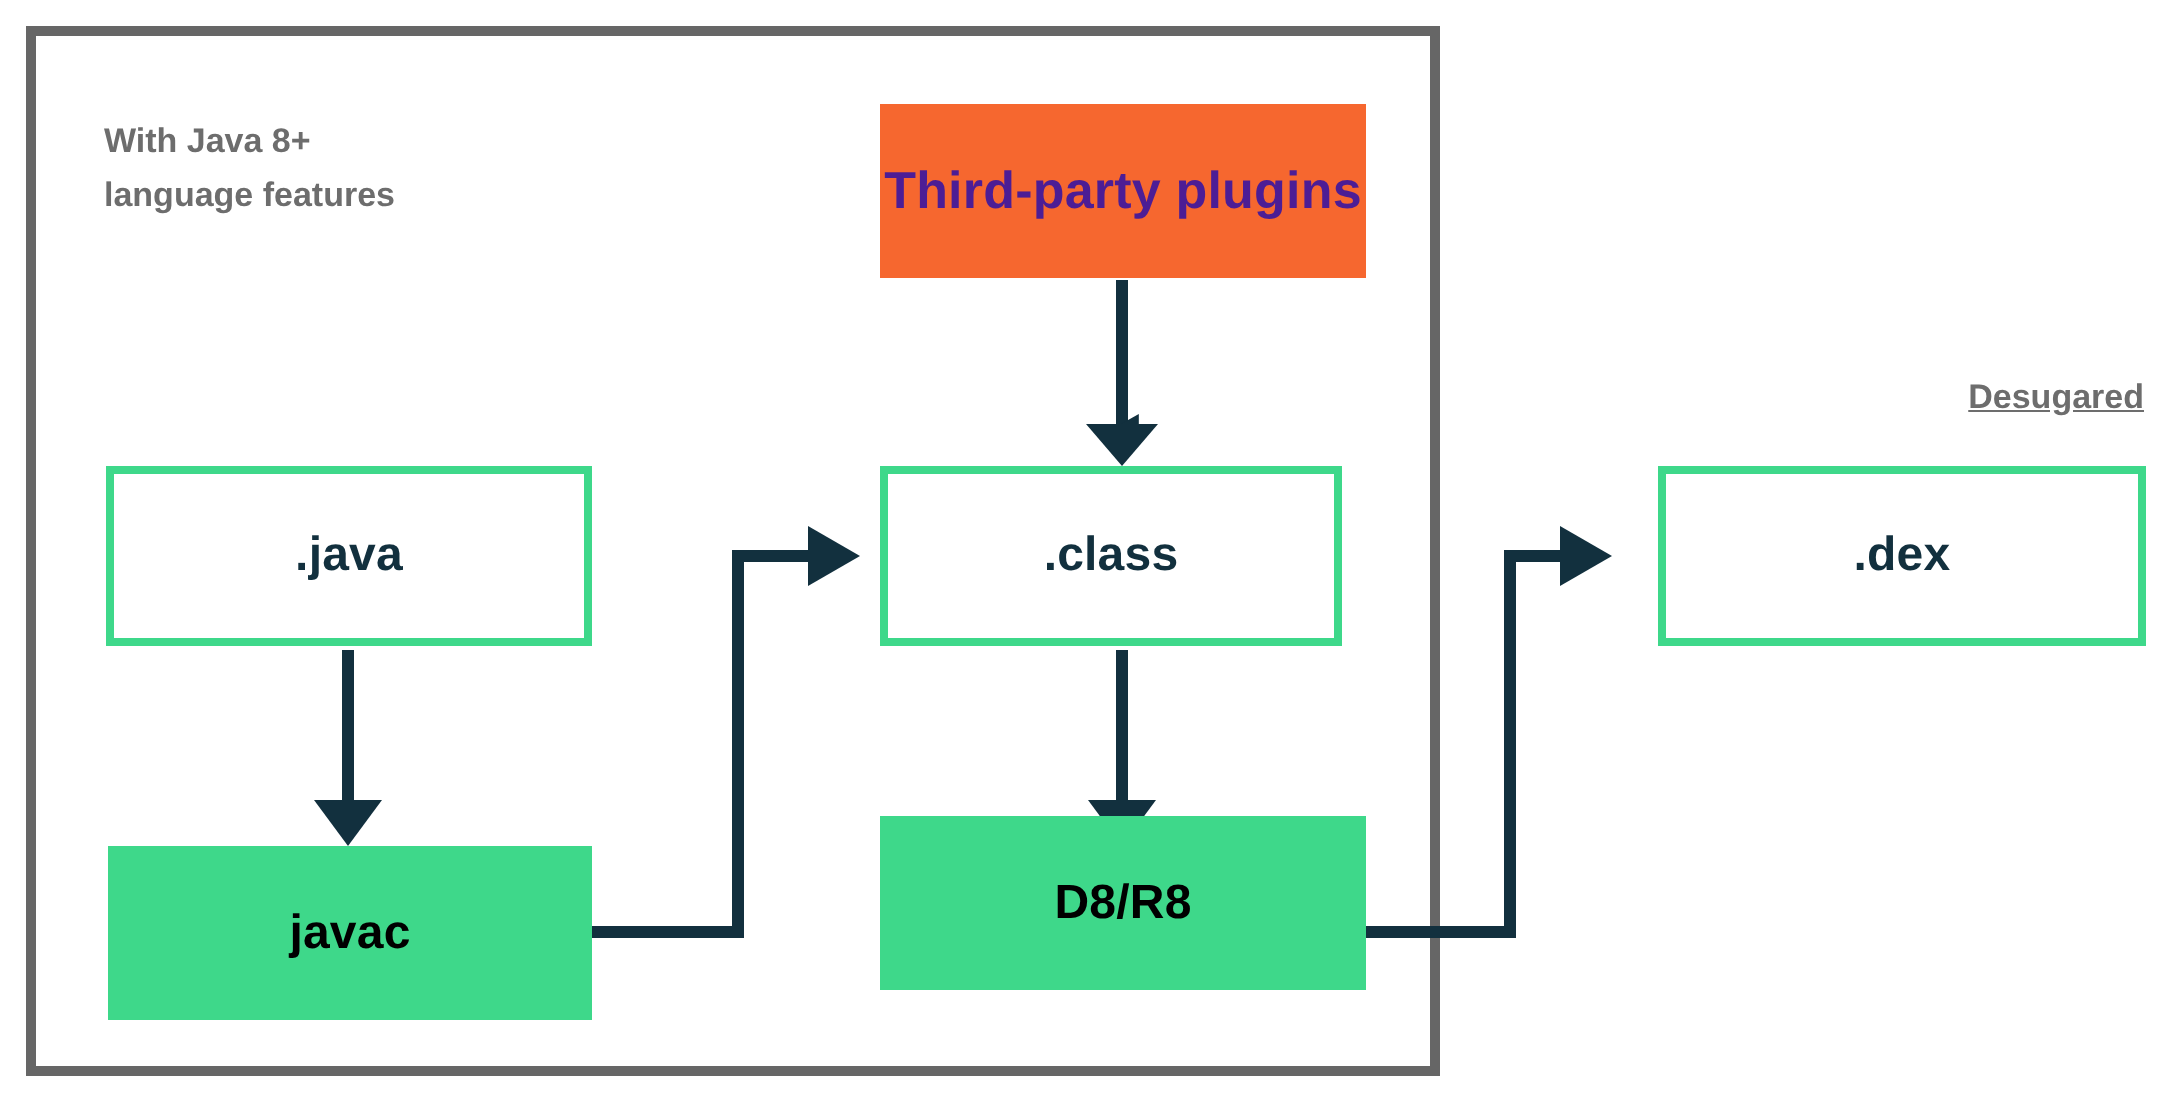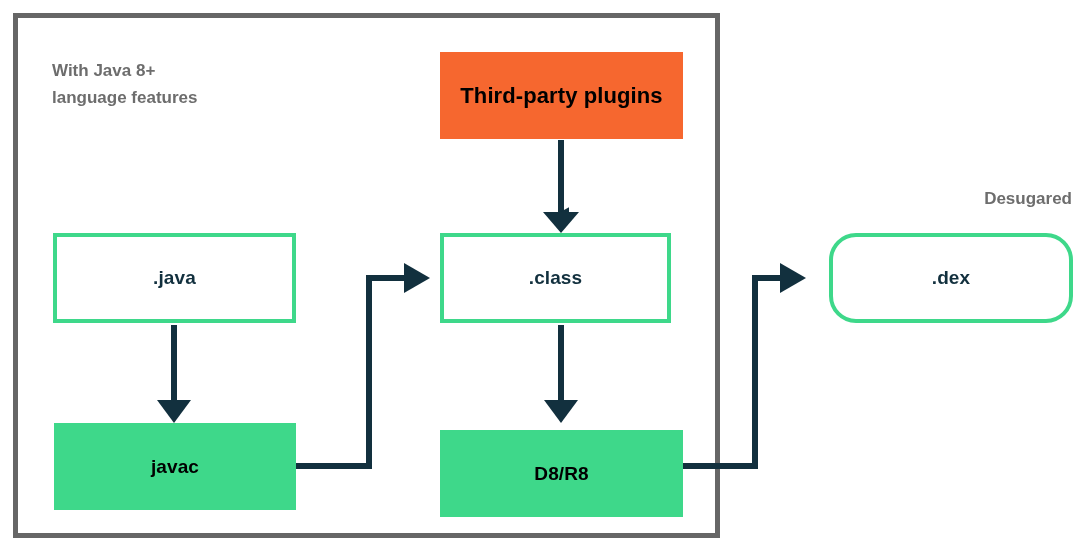--- a/index.html
+++ b/index.html
@@ -38,59 +38,59 @@
   }
 
   
   .node {
     position: absolute;
     box-sizing: border-box;
     display: flex;
     align-items: center;
     justify-content: center;
     font-weight: bold;
-    font-size: 19px;
+    font-size: 24px;
     letter-spacing: 0.1px;
   }
   .node-outline {
     background: #ffffff;
     border: 4px solid #3ed88a;
     color: #12303e;
   }
   .node-filled-green {
     background: #3ed88a;
     border: none;
     color: #000000;
   }
   .node-filled-orange {
     background: #f6672f;
     border: none;
-    color: #000000;
-    font-size: 22px;
+    color: #4c1d95;
+    font-size: 26px;
   }
 
   
   #box-third-party { left: 440px; top: 52px;  width: 243px; height: 87px; }
   #box-java        { left: 53px;  top: 233px; width: 243px; height: 90px; }
   #box-class       { left: 440px; top: 233px; width: 231px; height: 90px; }
-  #box-dex         { left: 829px; top: 233px; width: 244px; height: 90px; border-radius: 27px; }
+  #box-dex         { left: 829px; top: 233px; width: 244px; height: 90px; }
   #box-javac       { left: 54px;  top: 423px; width: 242px; height: 87px; }
-  #box-d8r8        { left: 440px; top: 430px; width: 243px; height: 87px; }
+  #box-d8r8        { left: 440px; top: 408px; width: 243px; height: 87px; }
 
   
   .annotation {
     position: absolute;
     color: #6d6d6d;
     font-weight: bold;
     font-size: 17px;
     line-height: 27px;
     white-space: pre-line;
   }
   #label-java8 { left: 52px; top: 57px; }
-  #label-desugared { left: 800px; top: 185px; width: 272px; text-align: right; }
+  #label-desugared { left: 800px; top: 185px; width: 272px; text-align: right; text-decoration: underline; }
 </style>
 </head>
 <body>
 
 <div id="stage">
 
   <div class="outer-frame"></div>
 
   <svg id="svg-layer" viewBox="0 0 1085 559" xmlns="http://www.w3.org/2000/svg">
     <defs>

